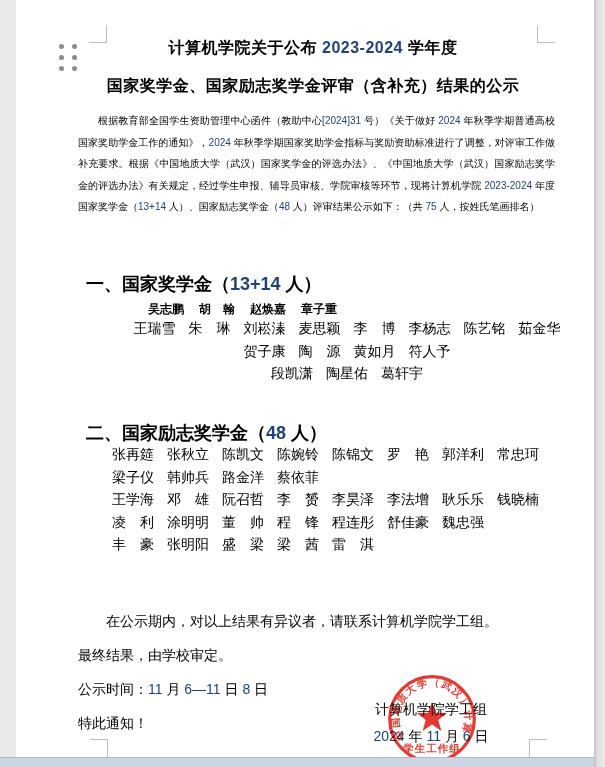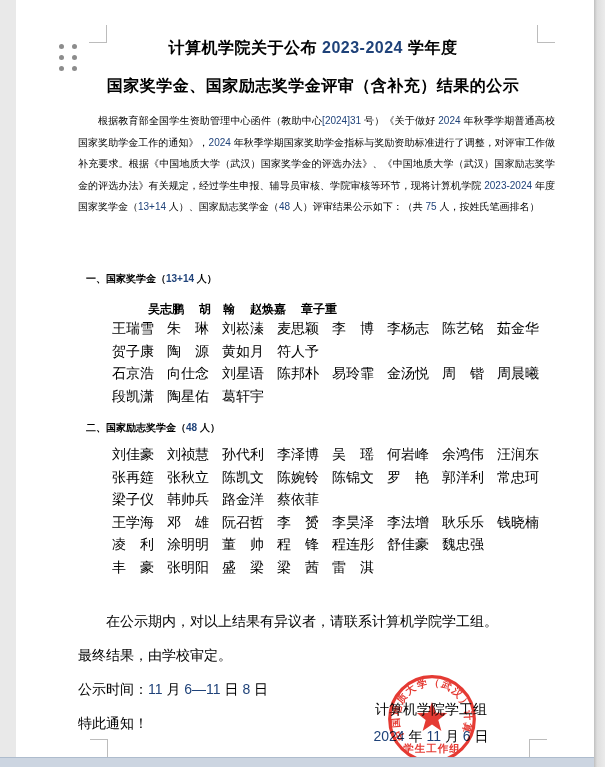--- a/index.html
+++ b/index.html
@@ -26,26 +26,26 @@
     grid-template-columns:repeat(2,5px);grid-auto-rows:5px;column-gap:8px;row-gap:6px;
     cursor:move;z-index:6;}
   .handle i{width:5px;height:5px;border-radius:50%;background:#8c8c8c;display:block;}
   
   .title{position:absolute;left:0;width:594px;text-align:center;font-weight:bold;
     font-size:16px;color:#000;letter-spacing:0.5px;}
   #title1{top:38px;}
   #title2{top:76px;}
   .para{position:absolute;left:62px;top:110px;width:477px;font-size:10px;
     line-height:21.6px;text-align:justify;text-indent:2em;color:#000;}
-  .sec-head{position:absolute;left:70px;font-weight:bold;font-size:10px;color:#000;}
+  .sec-head{position:absolute;left:70px;font-weight:bold;font-size:18px;color:#000;}
   #sec1-head{top:272px;}
   #sec2-head{top:421px;}
   .names{position:absolute;left:96px;width:470px;}
   #sec1-highlight{top:298px;}
-  #sec1-rows{top:317px;}
+  #sec1-rows{top:317px;text-align:center;}
   #sec2-rows{top:443px;}
   .name-row{height:22.6px;line-height:22.6px;white-space:nowrap;}
   .name-cell{display:inline-block;width:55px;font-size:14px;color:#000;}
   .name-row.small{height:19px;line-height:19px;margin-left:36px;}
   .name-row.small .name-cell{width:51px;font-size:12px;font-weight:bold;}
   .closing{position:absolute;left:62px;top:598px;width:480px;font-size:14px;
     line-height:22px;color:#000;}
   .closing .line{height:22px;margin-top:12px;}
   .closing .line.indent{text-indent:2em;}
   .sig{position:absolute;left:340px;width:150px;text-align:center;font-size:14px;color:#000;}
@@ -84,28 +84,26 @@
 
   <div class="para tint">根据教育部全国学生资助管理中心函件（教助中心<span class="num">[2024]31</span> 号）《关于做好 <span class="num">2024</span> 年秋季学期普通高校国家奖助学金工作的通知》，<span class="num">2024</span> 年秋季学期国家奖助学金指标与奖励资助标准进行了调整，对评审工作做补充要求。根据《中国地质大学（武汉）国家奖学金的评选办法》、《中国地质大学（武汉）国家励志奖学金的评选办法》有关规定，经过学生申报、辅导员审核、学院审核等环节，现将计算机学院 <span class="num">2023-2024</span> 年度国家奖学金（<span class="num">13+14</span> 人）、国家励志奖学金（<span class="num">48</span> 人）评审结果公示如下：（共 <span class="num">75</span> 人，按姓氏笔画排名）</div>
 
   <div id="sec1-head" class="sec-head tint">一、国家奖学金（<span class="num">13+14</span> 人）</div>
 
   <div id="sec1-highlight" class="names name-row small"><span class="name-cell">吴志鹏</span><span class="name-cell">胡　翰</span><span class="name-cell">赵焕嘉</span><span class="name-cell">章子重</span></div>
 
   <div id="sec1-rows" class="names">
       <div class="name-row"><span class="name-cell">王瑞雪</span><span class="name-cell">朱　琳</span><span class="name-cell">刘崧溱</span><span class="name-cell">麦思颖</span><span class="name-cell">李　博</span><span class="name-cell">李杨志</span><span class="name-cell">陈艺铭</span><span class="name-cell">茹金华</span></div>
       <div class="name-row"><span class="name-cell">贺子康</span><span class="name-cell">陶　源</span><span class="name-cell">黄如月</span><span class="name-cell">符人予</span></div>
-      <div class="name-row"><span class="name-cell">石京浩</span><span class="name-cell">向仕念</span><span class="name-cell">刘星语</span><span class="name-cell">陈邦朴</span><span class="name-cell">易玲霏</span><span class="name-cell">金汤悦</span><span class="name-cell">周　锴</span><span class="name-cell">周晨曦</span></div>
       <div class="name-row"><span class="name-cell">段凯潇</span><span class="name-cell">陶星佑</span><span class="name-cell">葛轩宇</span></div>
     </div>
 
   <div id="sec2-head" class="sec-head tint">二、国家励志奖学金（<span class="num">48</span> 人）</div>
 
   <div id="sec2-rows" class="names">
-      <div class="name-row"><span class="name-cell">刘佳豪</span><span class="name-cell">刘祯慧</span><span class="name-cell">孙代利</span><span class="name-cell">李泽博</span><span class="name-cell">吴　瑶</span><span class="name-cell">何岩峰</span><span class="name-cell">余鸿伟</span><span class="name-cell">汪润东</span></div>
       <div class="name-row"><span class="name-cell">张再筵</span><span class="name-cell">张秋立</span><span class="name-cell">陈凯文</span><span class="name-cell">陈婉铃</span><span class="name-cell">陈锦文</span><span class="name-cell">罗　艳</span><span class="name-cell">郭洋利</span><span class="name-cell">常忠珂</span></div>
       <div class="name-row"><span class="name-cell">梁子仪</span><span class="name-cell">韩帅兵</span><span class="name-cell">路金洋</span><span class="name-cell">蔡依菲</span></div>
       <div class="name-row"><span class="name-cell">王学海</span><span class="name-cell">邓　雄</span><span class="name-cell">阮召哲</span><span class="name-cell">李　赟</span><span class="name-cell">李昊泽</span><span class="name-cell">李法增</span><span class="name-cell">耿乐乐</span><span class="name-cell">钱晓楠</span></div>
       <div class="name-row"><span class="name-cell">凌　利</span><span class="name-cell">涂明明</span><span class="name-cell">董　帅</span><span class="name-cell">程　锋</span><span class="name-cell">程连彤</span><span class="name-cell">舒佳豪</span><span class="name-cell">魏忠强</span></div>
       <div class="name-row"><span class="name-cell">丰　豪</span><span class="name-cell">张明阳</span><span class="name-cell">盛　梁</span><span class="name-cell">梁　茜</span><span class="name-cell">雷　淇</span></div>
     </div>
 
   <div class="closing">
     <div class="line indent">在公示期内，对以上结果有异议者，请联系计算机学院学工组。</div>
     <div class="line">最终结果，由学校审定。</div>

